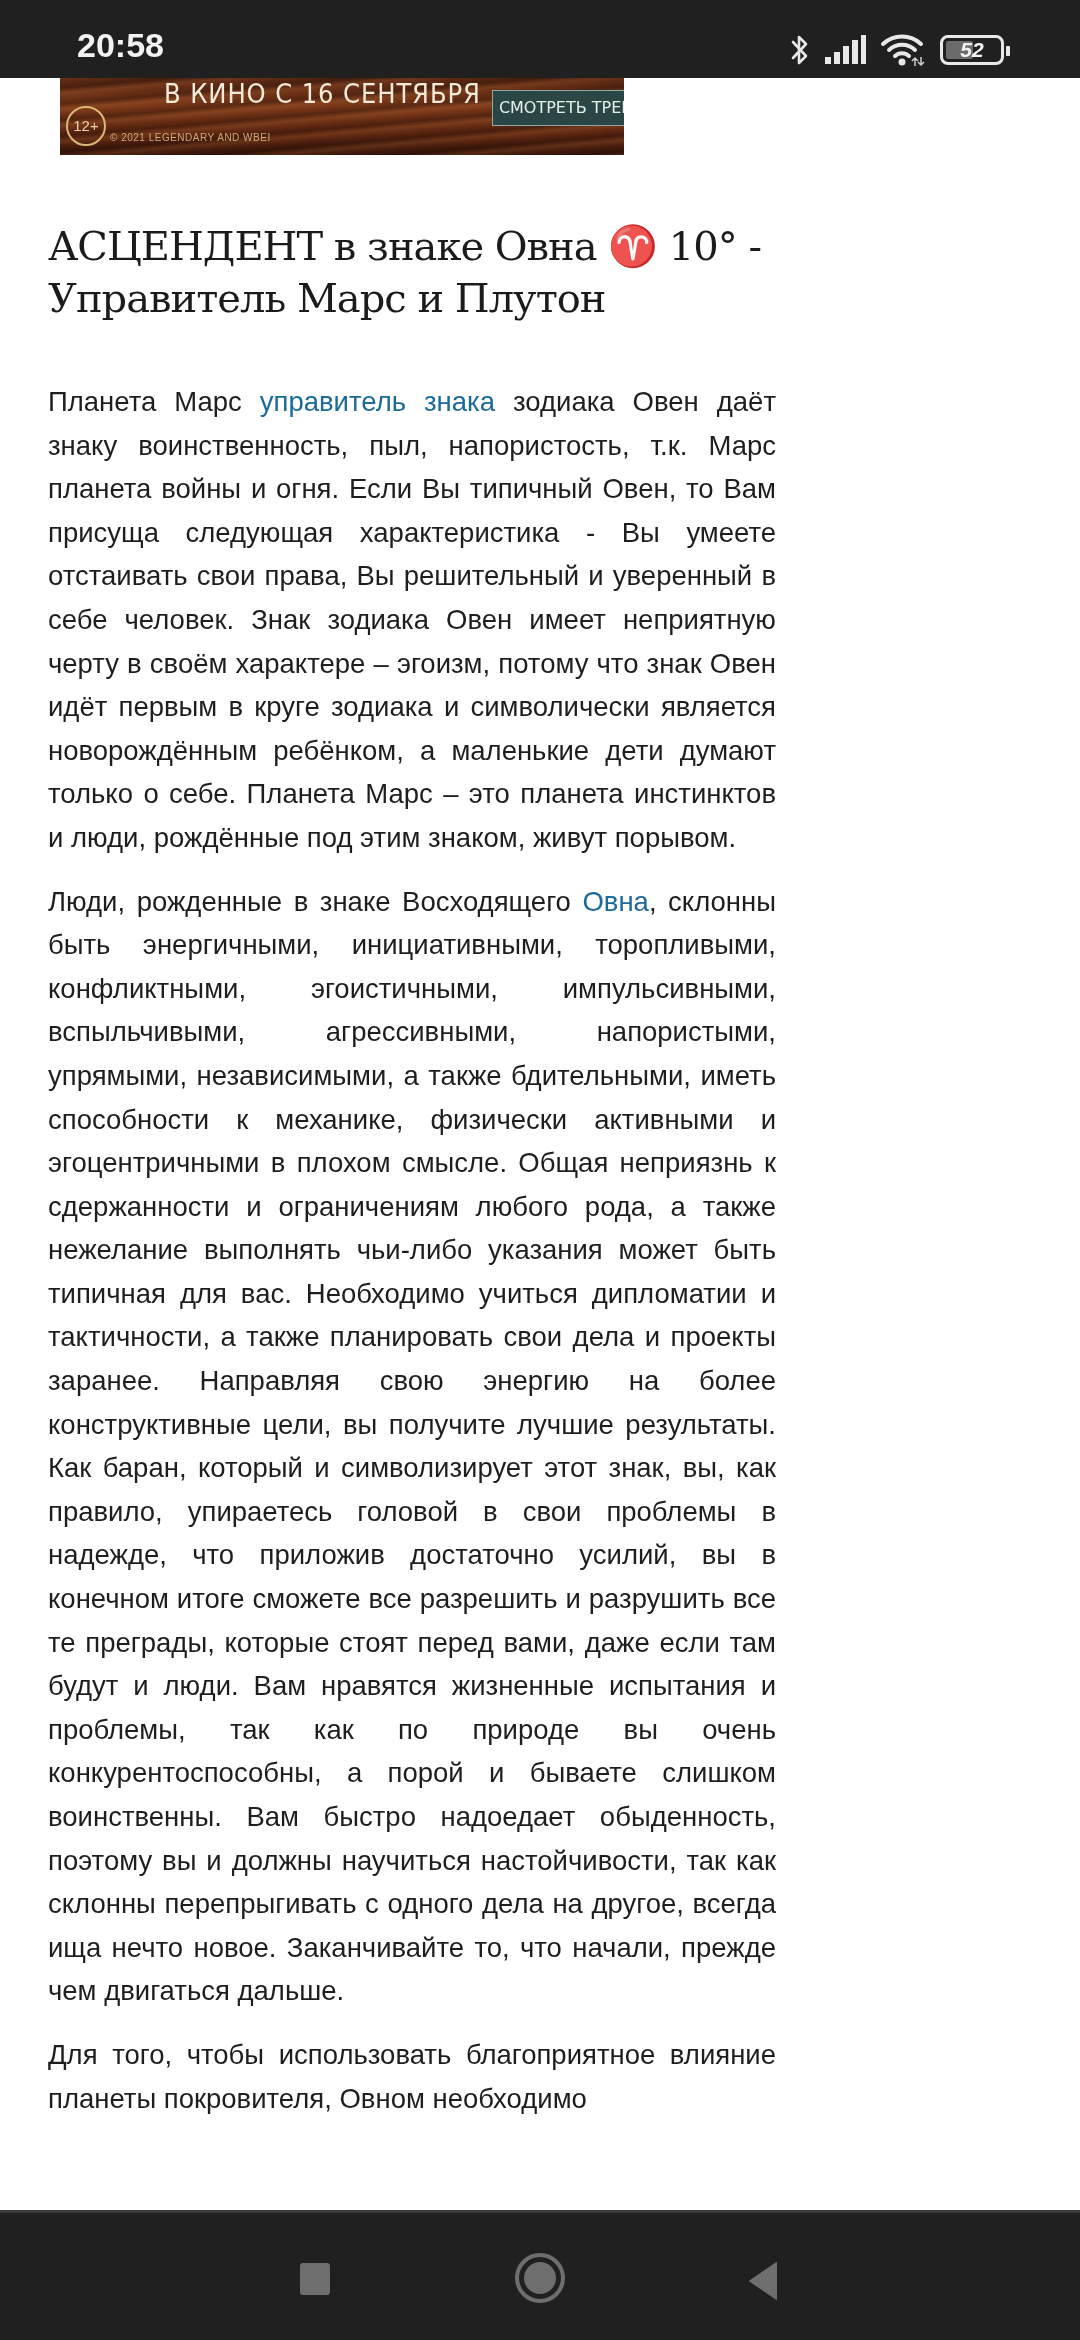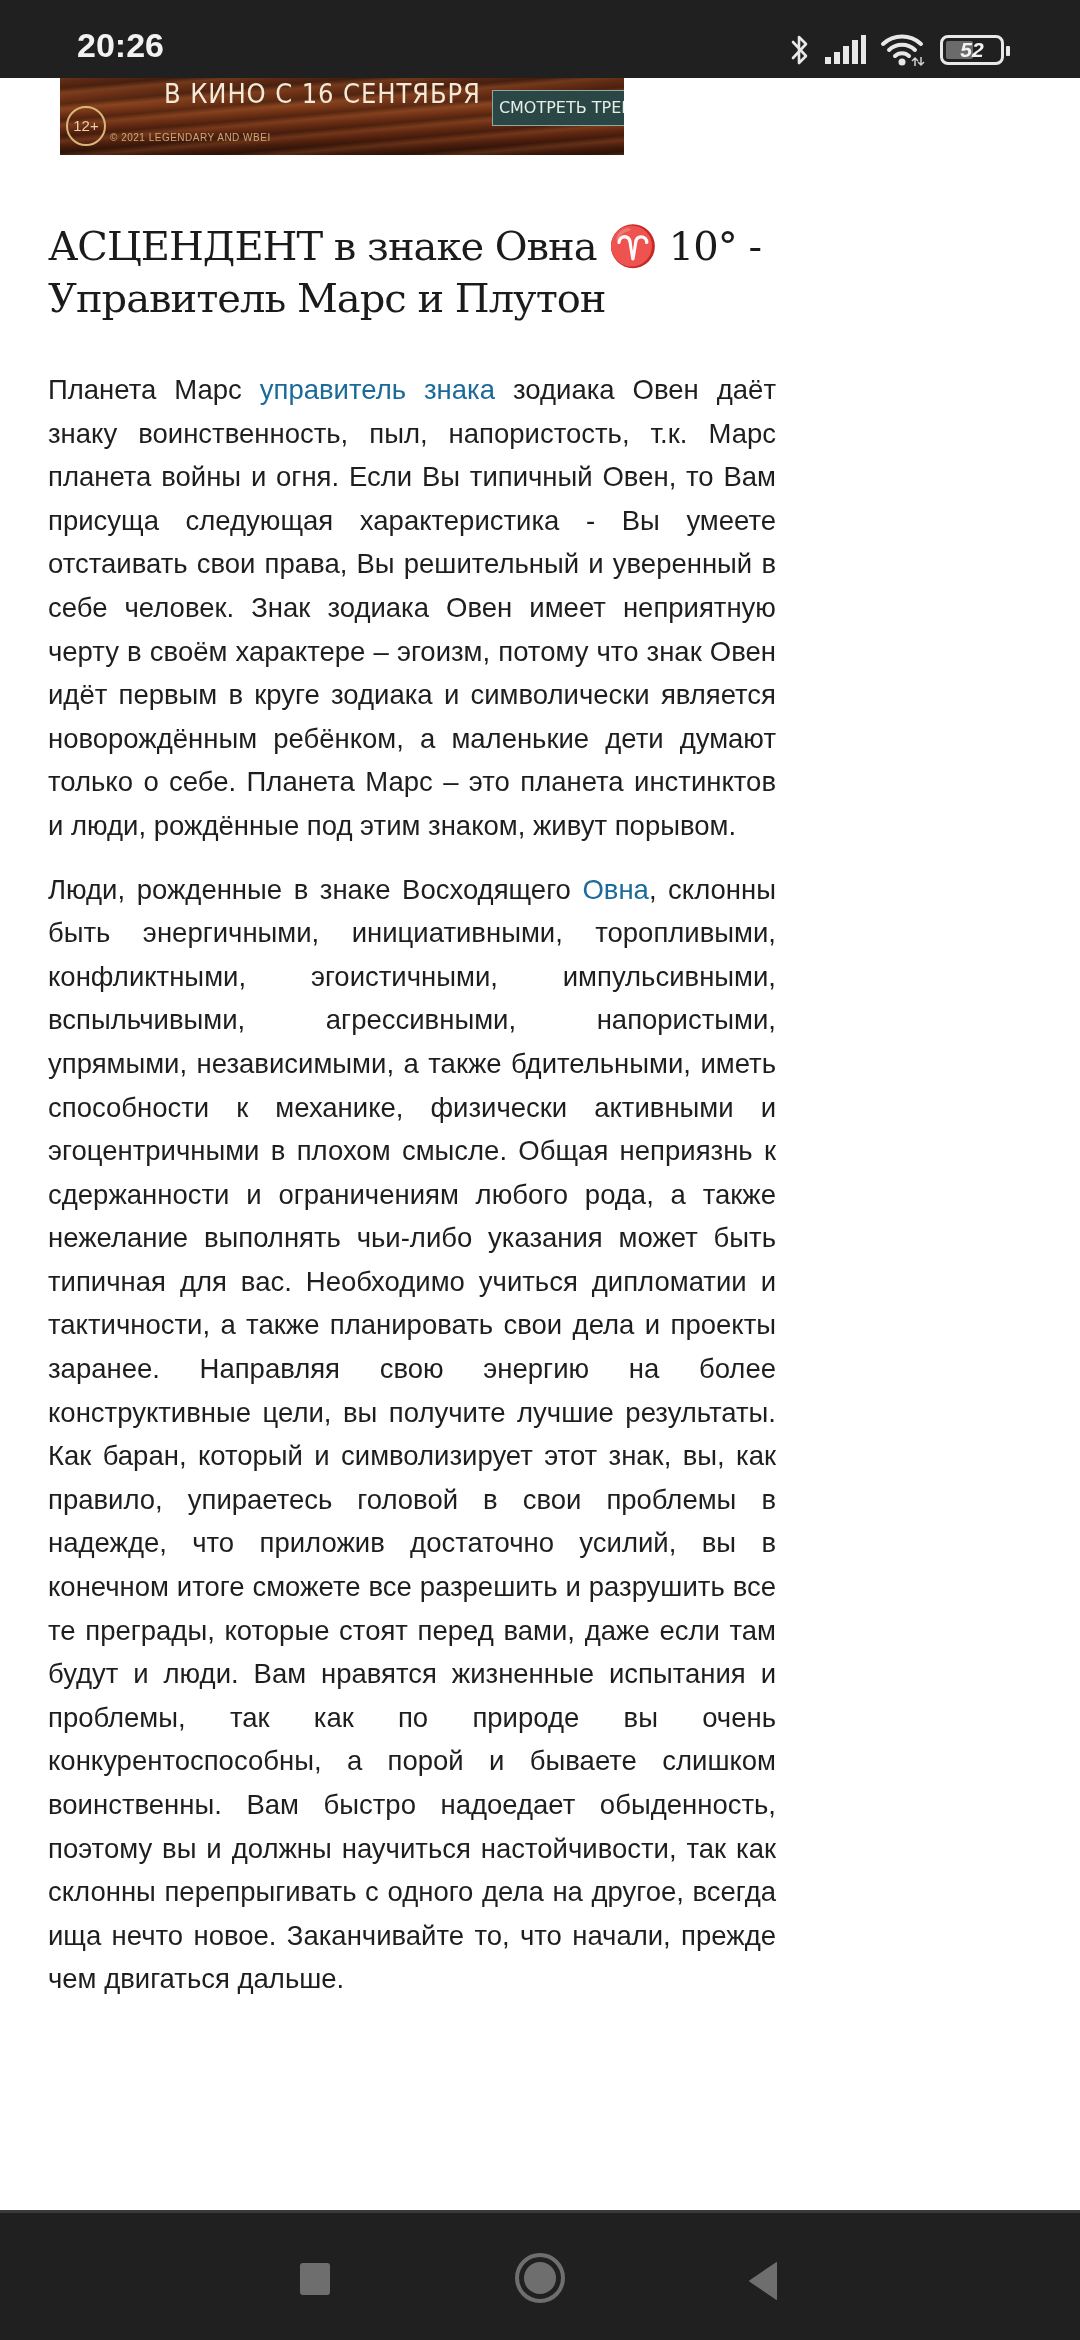--- a/index.html
+++ b/index.html
@@ -78,21 +78,21 @@
     margin:0; font-family:"DejaVu Serif", serif; font-weight:normal;
     font-size:40px; line-height:52px; color:#1b1b1b;
     letter-spacing:-1px;
   }
   .aries-glyph { color:#e21b1b; }
   .article-text {
     margin:0; font-family:"Liberation Sans", sans-serif;
     font-size:27.5px; line-height:43.6px; color:#1e1e1e;
     text-align:justify;
   }
-  .p1 { margin-top:44px; }
+  .p1 { margin-top:56px; }
   .p2 { margin-top:20px; }
   .p3 { margin-top:20px; }
   .link { color:#1b6a9a; text-decoration:none; }
 
   
   .nav-bar {
     position:absolute; left:0; top:2210px; width:1080px; height:130px;
     background:#202020; z-index:5;
     border-top:3px solid #3a3a3a; box-sizing:border-box;
   }
@@ -107,21 +107,21 @@
   .nav-home-inner {
     position:absolute; left:5px; top:5px; right:5px; bottom:5px;
     background:#6e6e6e; border-radius:50%;
   }
   .nav-back { left:746px; top:48px; }
 </style>
 </head>
 <body>
 
 <div class="status-bar">
-  <div class="status-time">20:26</div>
+  <div class="status-time">20:58</div>
   <div class="status-icons">
     <span>
       <svg width="20" height="34" viewBox="0 0 20 34">
         <polyline points="3,9 16,23 9,30 9,4 16,11 3,25" fill="none" stroke="#e8e8e8" stroke-width="2.6" stroke-linejoin="round" stroke-linecap="round"></polyline>
       </svg>
     </span>
     <span>
       <svg width="42" height="30" viewBox="0 0 42 30">
         <rect x="1" y="22" width="6" height="7" fill="#e8e8e8"></rect>
         <rect x="10" y="17" width="6" height="12" fill="#e8e8e8"></rect>
@@ -155,20 +155,21 @@
   <div class="ad-copyright">© 2021 LEGENDARY AND WBEI</div>
 </div>
 
 <div class="article">
   <h1 class="article-title"><span>АСЦЕНДЕНТ в знаке Овна </span><span class="aries-glyph">♈</span><span> 10° - Управитель Марс и Плутон</span></h1>
 
   <p class="article-text p1"><span>Планета Марс </span><a class="link">управитель знака</a><span> зодиака Овен даёт знаку воинственность, пыл, напористость, т.к. Марс планета войны и огня. Если Вы типичный Овен, то Вам присуща следующая характеристика - Вы умеете отстаивать свои права, Вы решительный и уверенный в себе человек. Знак зодиака Овен имеет неприятную черту в своём характере – эгоизм, потому что знак Овен идёт первым в круге зодиака и символически является новорождённым ребёнком, а маленькие дети думают только о себе. Планета Марс – это планета инстинктов и люди, рождённые под этим знаком, живут порывом.</span></p>
 
   <p class="article-text p2"><span>Люди, рожденные в знаке Восходящего </span><a class="link">Овна</a><span>, склонны быть энергичными, инициативными, торопливыми, конфликтными, эгоистичными, импульсивными, вспыльчивыми, агрессивными, напористыми, упрямыми, независимыми, а также бдительными, иметь способности к механике, физически активными и эгоцентричными в плохом смысле. Общая неприязнь к сдержанности и ограничениям любого рода, а также нежелание выполнять чьи-либо указания может быть типичная для вас. Необходимо учиться дипломатии и тактичности, а также планировать свои дела и проекты заранее. Направляя свою энергию на более конструктивные цели, вы получите лучшие результаты. Как баран, который и символизирует этот знак, вы, как правило, упираетесь головой в свои проблемы в надежде, что приложив достаточно усилий, вы в конечном итоге сможете все разрешить и разрушить все те преграды, которые стоят перед вами, даже если там будут и люди. Вам нравятся жизненные испытания и проблемы, так как по природе вы очень конкурентоспособны, а порой и бываете слишком воинственны. Вам быстро надоедает обыденность, поэтому вы и должны научиться настойчивости, так как склонны перепрыгивать с одного дела на другое, всегда ища нечто новое. Заканчивайте то, что начали, прежде чем двигаться дальше.</span></p>
 
+  <p class="article-text p3"><span>Для того, чтобы использовать благоприятное влияние планеты покровителя, Овном необходимо</span></p>
 </div>
 
 <div class="nav-bar">
   <div class="nav-btn nav-recent"></div>
   <div class="nav-btn nav-home">
     <div class="nav-home-inner"></div>
   </div>
   <div class="nav-btn nav-back">
     <svg width="34" height="40" viewBox="0 0 34 40">
       <path d="M31 2 L31 38 Q31 40 29 38 L4 21 Q2 20 4 19 L29 2 Q31 0 31 2 Z" fill="#6e6e6e"></path>

